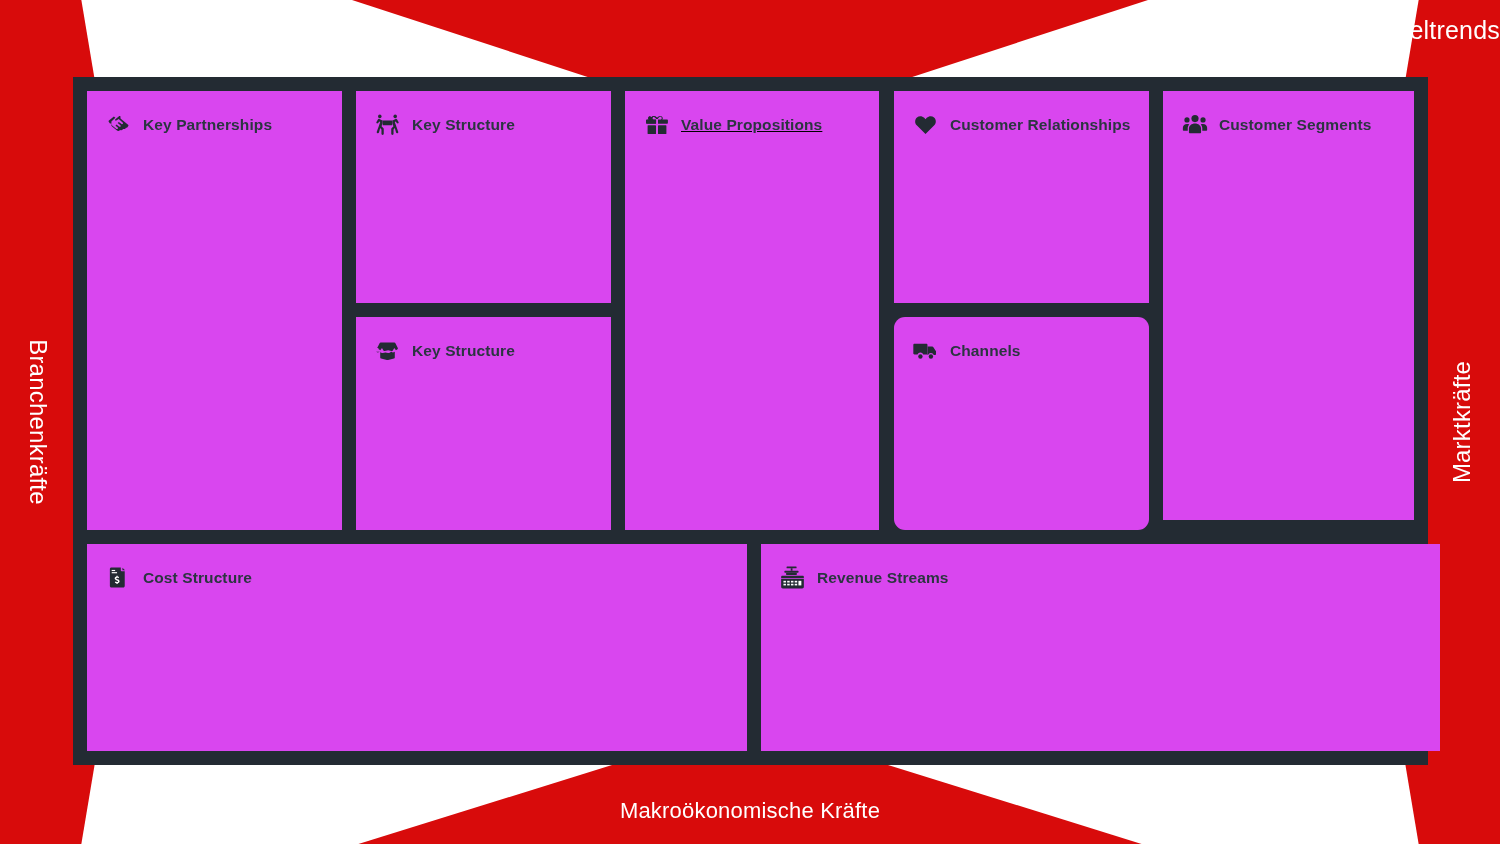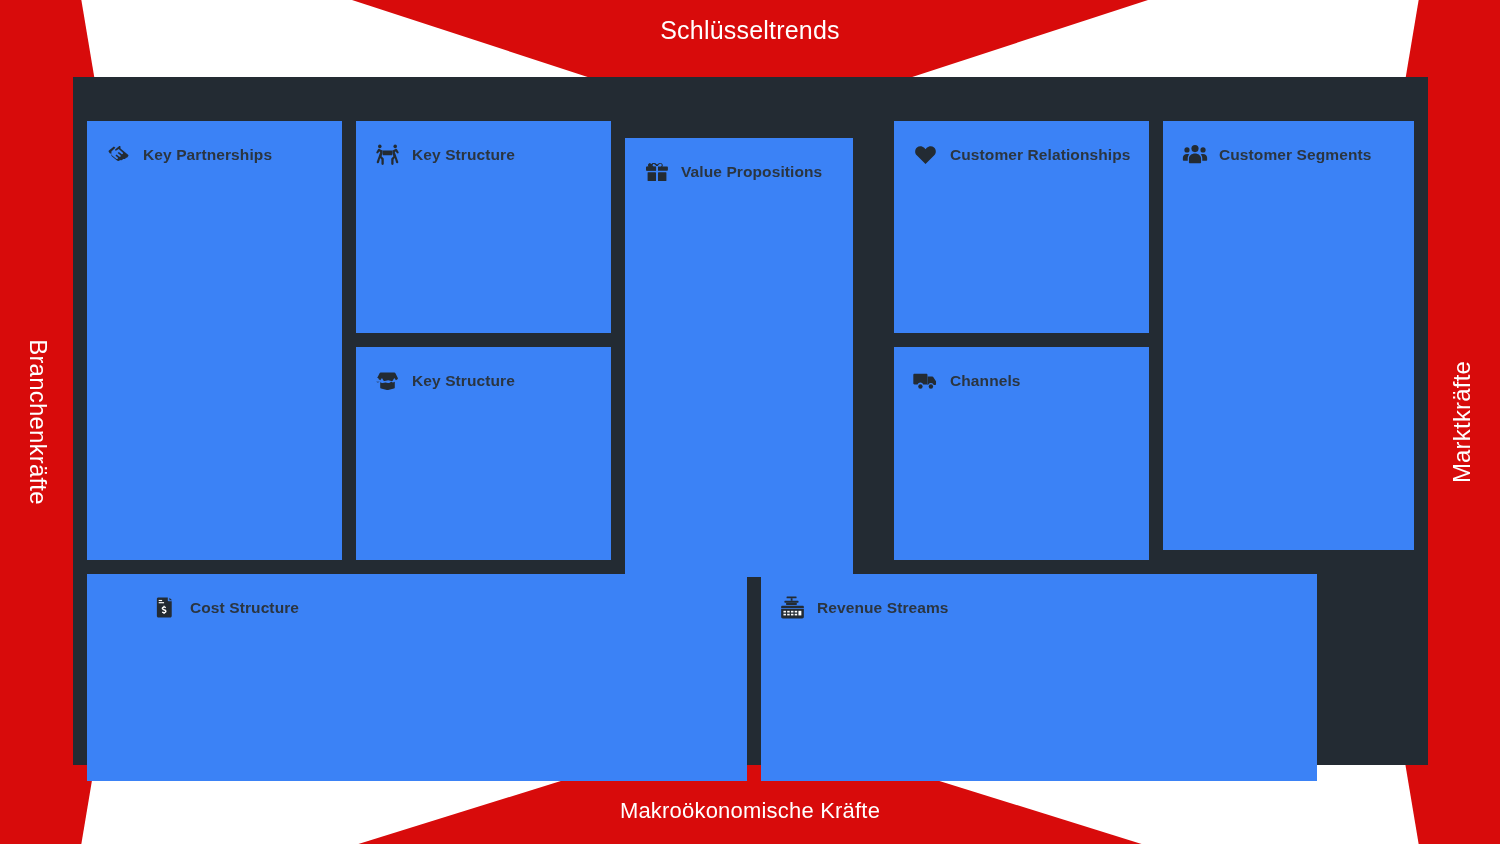--- a/index.html
+++ b/index.html
@@ -30,21 +30,21 @@
     color: #ffffff;
     font-family: "Liberation Sans", sans-serif;
     font-weight: 400;
     letter-spacing: .2px;
     white-space: nowrap;
   }
   #label-top {
     top: 16px;
     left: 0;
     width: 1500px;
-    text-align: center;
+    text-align: right;
     font-size: 25px;
   }
   #label-bottom {
     top: 798px;
     left: 0;
     width: 1500px;
     text-align: center;
     font-size: 22px;
   }
   #label-left {
@@ -67,24 +67,23 @@
     position: absolute;
     left: 73px;
     top: 77px;
     width: 1355px;
     height: 688px;
     background: #232b33;
     box-sizing: border-box;
   }
   .cell {
     position: absolute;
-    background: #3b82f6;
+    background: #d946ef;
     box-sizing: border-box;
     overflow: hidden;
-    margin-top: 30px;
   }
   .cell-head {
     display: flex;
     align-items: center;
     gap: 11px;
     padding: 20px 0 0 18px;
   }
   .cell-icon {
     flex: 0 0 auto;
     width: 27px;
@@ -168,21 +167,21 @@
           <svg width="25" height="25" viewBox="0 0 24 24" fill="currentColor" aria-hidden="true">
             <path d="M2.1 9.5 4.4 5c.2-.4.6-.6 1-.6h13.2c.4 0 .8.2 1 .6l2.3 4.5c.2.4.1.9-.3 1.2l-1.5 1.1-1.6-2.1-1.4 2.2c-.3.4-.8.6-1.3.5l-3.2-.7-3.2.7c-.5.1-1-.1-1.3-.5L6.7 9.7l-1.6 2.1-1.5-1.1c-.4-.3-.5-.8-.3-1.2z"></path>
             <path d="M5 13.1v5.5c0 .5.3.9.8 1l5.6 1.5c.4.1.8.1 1.2 0l5.6-1.5c.5-.1.8-.5.8-1v-5.5l-.6.4c-.7.5-1.6.5-2.3 0l-.7-.5-.3.4c-.6.8-1.6 1.2-2.6 1l-2.5-.5-2.5.5c-1 .2-2-.2-2.6-1l-.3-.4-.7.5c-.7.5-1.6.5-2.3 0l-.6-.4z"></path>
           </svg>
         </span>
         <span class="cell-title">Key Structure</span>
       </div>
       <div class="cell-body"></div>
     </div>
 
-    <div class="cell" style="left:552px; top:31px; width:228px; height:439px;">
+    <div class="cell" style="left:552px; top:14px; width:254px; height:439px;text-decoration:underline;">
       <div class="cell-head">
         <span class="cell-icon">
           <svg width="24" height="24" viewBox="0 0 24 24" fill="currentColor" aria-hidden="true">
             <path d="M5.2 3.1c-1.2 0-2.2 1-2.2 2.2 0 .5.2 1 .5 1.4H2c-.5 0-.9.4-.9.9v2.1c0 .5.4.9.9.9h9.1V6.7H8.7C8 6.7 7.4 6.1 7.4 5.3S8 3.9 8.7 3.9c.8 0 1.6.6 2.1 1.4h1.3C11.3 3.8 9.8 3.1 8.7 3.1c-1.4 0-2.6 1-2.6 2.2 0 .5.2 1 .5 1.4h-.5c.3-.4.5-.9.5-1.4 0-1.2-1-2.2-2.2-2.2h.8z"></path>
             <path d="M8.6 2.9c-1.3 0-2.4 1-2.4 2.3 0 .5.2 1 .5 1.4H2.1c-.6 0-1 .4-1 1v2.1c0 .5.4 1 1 1h8.9V6.6H8.6c-.7 0-1.3-.6-1.3-1.4s.6-1.4 1.3-1.4c1.1 0 2.1 1.1 2.6 2.3h1.7c-.7-1.9-2.3-3.2-4.3-3.2z"></path>
             <path d="M15.4 2.9c1.3 0 2.4 1 2.4 2.3 0 .5-.2 1-.5 1.4h4.6c.6 0 1 .4 1 1v2.1c0 .5-.4 1-1 1H13V6.6h2.4c.7 0 1.3-.6 1.3-1.4s-.6-1.4-1.3-1.4c-1.1 0-2.1 1.1-2.6 2.3h-1.7c.7-1.9 2.3-3.2 4.3-3.2z"></path>
             <rect x="2.6" y="12.2" width="8.4" height="8.9" rx=".6"></rect>
             <rect x="13" y="12.2" width="8.4" height="8.9" rx=".6"></rect>
           </svg>
         </span>
@@ -196,21 +195,21 @@
         <span class="cell-icon">
           <svg width="25" height="25" viewBox="0 0 24 24" fill="currentColor" aria-hidden="true">
             <path d="M12 21.1 3.6 12.8C1.5 10.7 1.6 7.2 3.8 5.2c2-1.8 5.1-1.6 7 .4l1.2 1.3 1.2-1.3c1.9-2 5-2.2 7-.4 2.2 2 2.3 5.5.2 7.6L12 21.1z"></path>
           </svg>
         </span>
         <span class="cell-title">Customer Relationships</span>
       </div>
       <div class="cell-body"></div>
     </div>
 
-    <div class="cell" style="left:821px; top:240px; width:255px; height:213px;">
+    <div class="cell" style="left:821px; top:240px; width:255px; height:213px;border-radius:11px;">
       <div class="cell-head">
         <span class="cell-icon">
           <svg width="25" height="25" viewBox="0 0 24 24" fill="currentColor" aria-hidden="true">
             <path d="M1.4 5.4h11.4c.6 0 1.1.5 1.1 1.1v9.3H9.8c-.4-1.1-1.5-1.9-2.7-1.9s-2.3.8-2.7 1.9H1.4c-.6 0-1.1-.5-1.1-1.1V6.5c0-.6.5-1.1 1.1-1.1z"></path>
             <path d="M15.1 8.2h3.4c.4 0 .7.2.9.5l2.5 3.7c.1.2.2.4.2.6v2.3c0 .6-.5 1.1-1.1 1.1h-1.1c-.4-1.1-1.5-1.9-2.7-1.9s-2.3.8-2.7 1.9h-.5V8.2h1.1z"></path>
             <circle cx="7.1" cy="17.8" r="2.1"></circle>
             <circle cx="17.2" cy="17.8" r="2.1"></circle>
           </svg>
         </span>
         <span class="cell-title">Channels</span>
@@ -228,37 +227,37 @@
             <path d="M4.6 11.1c-2.1 0-3.8 1.5-3.8 3.4v2.2c0 .4.3.7.7.7h3.8v-2.5c0-1.3.5-2.5 1.4-3.4-.6-.3-1.3-.4-2.1-.4z"></path>
             <path d="M19.4 11.1c2.1 0 3.8 1.5 3.8 3.4v2.2c0 .4-.3.7-.7.7h-3.8v-2.5c0-1.3-.5-2.5-1.4-3.4.6-.3 1.3-.4 2.1-.4z"></path>
             <path d="M12 10.7c-3.1 0-5.6 2.1-5.6 4.7v3.2c0 .5.4.9.9.9h9.4c.5 0 .9-.4.9-.9v-3.2c0-2.6-2.5-4.7-5.6-4.7z"></path>
           </svg>
         </span>
         <span class="cell-title">Customer Segments</span>
       </div>
       <div class="cell-body"></div>
     </div>
 
-    <div class="cell" style="left:14px; top:467px; width:660px; height:207px;padding-left:47px;">
+    <div class="cell" style="left:14px; top:467px; width:660px; height:207px;">
       <div class="cell-head">
         <span class="cell-icon">
           <svg width="23" height="23" viewBox="0 0 24 24" fill="currentColor" aria-hidden="true">
             <path d="M14.4 1.5H4.6c-.9 0-1.6.7-1.6 1.6v17.8c0 .9.7 1.6 1.6 1.6h12.3c.9 0 1.6-.7 1.6-1.6V5.6h-3.2c-.5 0-.9-.4-.9-.9V1.5z"></path>
             <path d="M16.1 1.7v2.8h2.8L16.1 1.7z"></path>
             <rect x="4.9" y="4.1" width="3.6" height="1.2" fill="#ffffff"></rect>
             <rect x="4.9" y="6.4" width="5.6" height="1.2" fill="#ffffff"></rect>
             <path d="M11.1 10.9v-.8h-1.2v.8c-1.1.2-1.9 1-1.9 2 0 1.2.9 1.8 2.2 2.2 1.1.3 1.3.6 1.3 1 0 .4-.4.7-1.1.7-.6 0-1.2-.2-1.7-.5l-.5 1.2c.5.3 1.1.5 1.7.6v.8h1.2v-.8c1.2-.2 2-1 2-2.1 0-1.1-.7-1.8-2.2-2.2-1-.3-1.3-.5-1.3-.9 0-.4.3-.6 1-.6.6 0 1.1.2 1.5.4l.5-1.2c-.4-.3-.9-.4-1.5-.6z" fill="#ffffff"></path>
           </svg>
         </span>
         <span class="cell-title">Cost Structure</span>
       </div>
       <div class="cell-body"></div>
     </div>
 
-    <div class="cell" style="left:688px; top:467px; width:556px; height:207px;">
+    <div class="cell" style="left:688px; top:467px; width:679px; height:207px;">
       <div class="cell-head">
         <span class="cell-icon">
           <svg width="25" height="25" viewBox="0 0 24 24" fill="currentColor" aria-hidden="true">
             <rect x="6.3" y="1.4" width="9.6" height="1.7" rx=".5"></rect>
             <rect x="10.3" y="3.1" width="1.7" height="2.4"></rect>
             <rect x="4.2" y="5.5" width="13.6" height="1.9" rx=".6"></rect>
             <rect x="5.9" y="7.4" width="10.2" height="2.2" rx=".5"></rect>
             <path d="M2.2 10.2h19.6c.6 0 1.1.5 1.1 1.1v1.5H1.1v-1.5c0-.6.5-1.1 1.1-1.1z"></path>
             <path d="M1.1 13.5h21.8v7.4c0 .9-.7 1.6-1.6 1.6H2.7c-.9 0-1.6-.7-1.6-1.6v-7.4z"></path>
             <rect x="3.3" y="15.2" width="2.4" height="1.6" fill="#ffffff"></rect>

